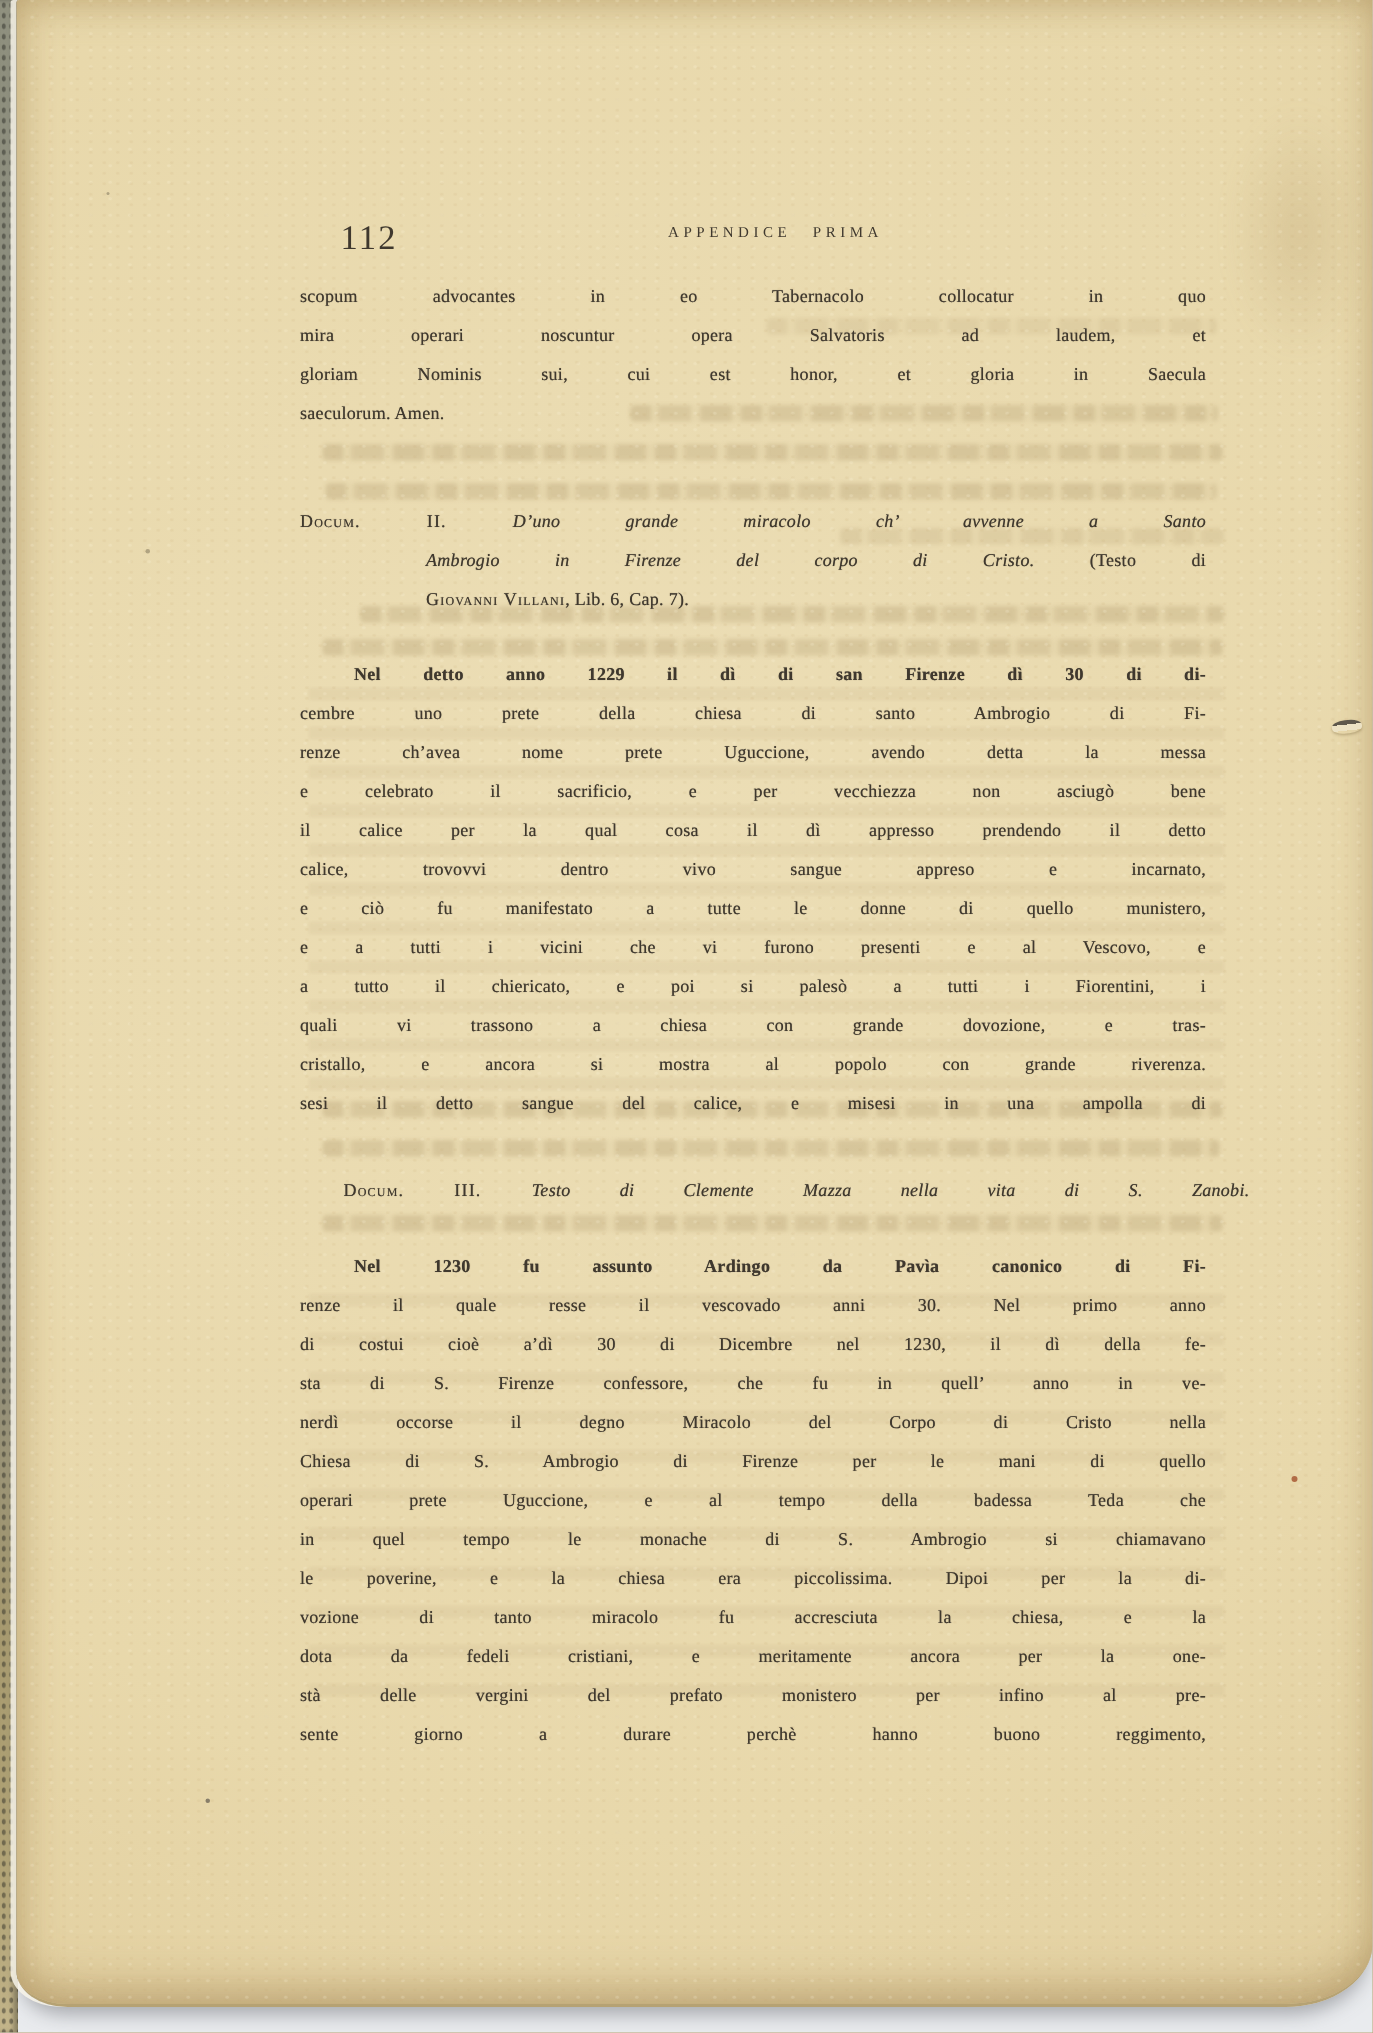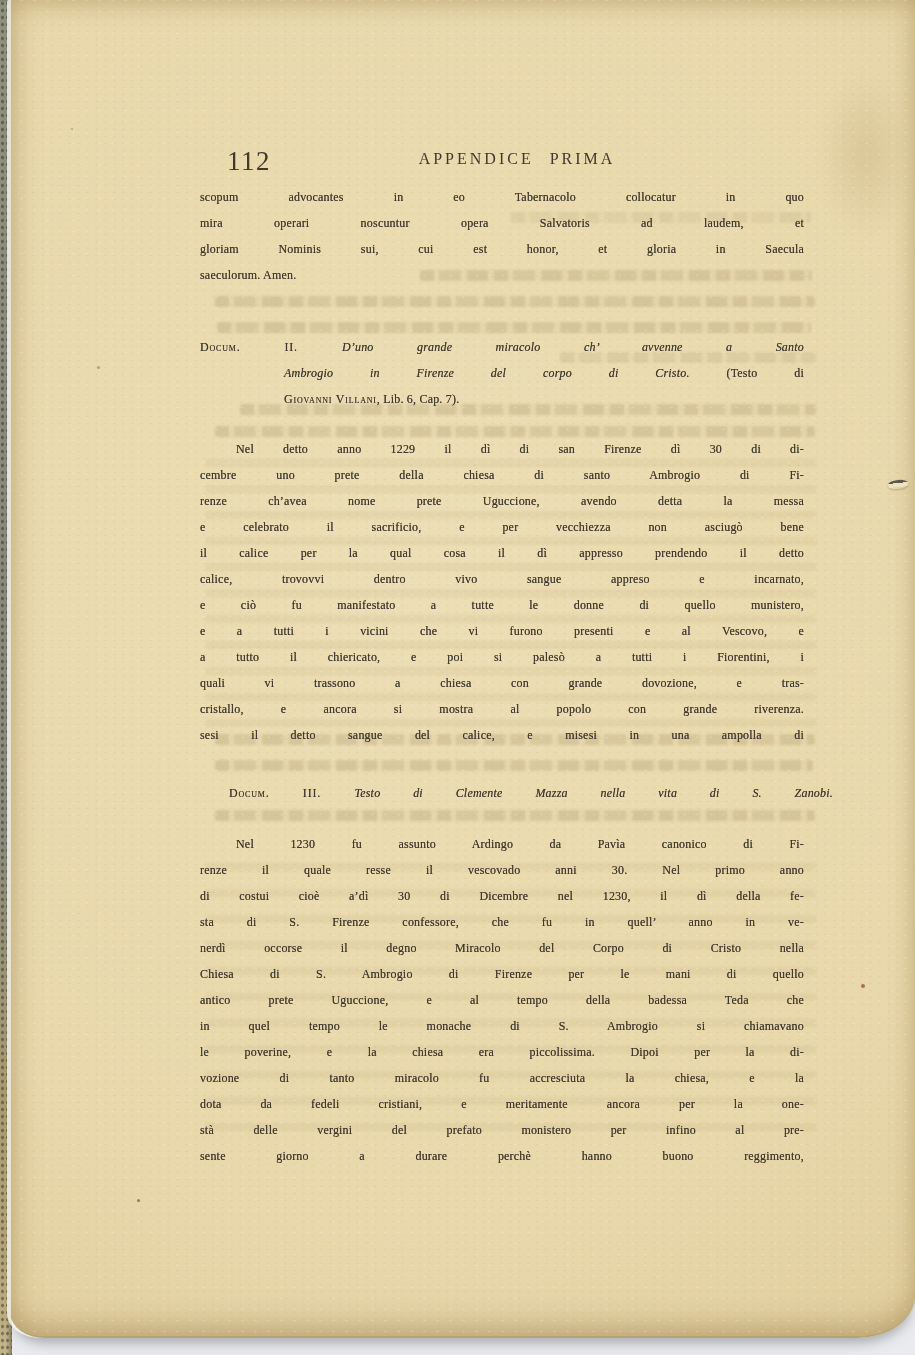--- a/index.html
+++ b/index.html
@@ -35,35 +35,35 @@
     position:absolute;inset:0;border-radius:inherit;pointer-events:none;
     background-image:
       radial-gradient(rgba(196,168,115,.15) 1px, transparent 1.5px),
       radial-gradient(rgba(255,249,226,.22) 1px, transparent 1.4px);
     background-size:9px 7px,13px 11px;
     background-position:0 0,4px 6px;
     opacity:.9;z-index:2;
   }
   
   .page-header{position:absolute;top:146px;left:181px;width:604px;height:26px;color:#3f382e;z-index:3;}
-  .page-number{position:absolute;left:35px;top:0;font-size:27px;letter-spacing:1.5px;}
+  .page-number{position:absolute;left:35px;top:0;font-size:23px;letter-spacing:1.5px;}
   .running-title{
     position:absolute;left:0;right:0;top:4px;text-align:center;padding-left:46px;
-    font-size:16px;letter-spacing:3px;word-spacing:9px;
+    font-size:10px;letter-spacing:3px;word-spacing:9px;
   }
   
   .textblock{
     position:absolute;left:189px;width:604px;color:#3f382e;
     font-size:12px;line-height:26px;letter-spacing:.2px;z-index:3;
     text-shadow:0 0 .5px rgba(63,56,46,.75);
   }
   .tline{text-align:justify;text-align-last:justify;height:26px;}
   .tline.end{text-align-last:left;}
   .tline.hang{margin-left:84px;}
-  .tline.first-indent{text-indent:36px;}
+  .tline.first-indent{text-indent:36px;font-weight:bold;}
   .s-i{font-style:italic;}
   .s-sc{font-variant:small-caps;letter-spacing:.8px;}
   
   .bleed{
     position:absolute;height:11px;z-index:1;border-radius:3px;
     filter:blur(1.3px);opacity:.8;
     background-image:repeating-linear-gradient(90deg,
       rgba(185,164,120,.50) 0 14px, rgba(185,164,120,.12) 14px 19px,
       rgba(185,164,120,.42) 19px 41px, rgba(185,164,120,.10) 41px 47px,
       rgba(185,164,120,.48) 47px 68px, rgba(185,164,120,.14) 68px 74px);
@@ -151,21 +151,21 @@
         <div class="tline"><span class="s-sc">Docum. III. </span><span class="s-i">Testo di Clemente Mazza nella vita di S. Zanobi.</span></div>
       </div>
 
     <div class="textblock" style="top:831px;">
         <div class="tline first-indent">Nel 1230 fu assunto Ardingo da Pavìa canonico di Fi-</div>
         <div class="tline">renze il quale resse il vescovado anni 30. Nel primo anno</div>
         <div class="tline">di costui cioè a’dì 30 di Dicembre nel 1230, il dì della fe-</div>
         <div class="tline">sta di S. Firenze confessore, che fu in quell’ anno in ve-</div>
         <div class="tline">nerdì occorse il degno Miracolo del Corpo di Cristo nella</div>
         <div class="tline">Chiesa di S. Ambrogio di Firenze per le mani di quello</div>
-        <div class="tline">antico prete Uguccione, e al tempo della badessa Teda che</div>
+        <div class="tline">operari prete Uguccione, e al tempo della badessa Teda che</div>
         <div class="tline">in quel tempo le monache di S. Ambrogio si chiamavano</div>
         <div class="tline">le poverine, e la chiesa era piccolissima. Dipoi per la di-</div>
         <div class="tline">vozione di tanto miracolo fu accresciuta la chiesa, e la</div>
         <div class="tline">dota da fedeli cristiani, e meritamente ancora per la one-</div>
         <div class="tline">stà delle vergini del prefato monistero per infino al pre-</div>
         <div class="tline">sente giorno a durare perchè hanno buono reggimento,</div>
       </div>
 
   </div>
 </div>

